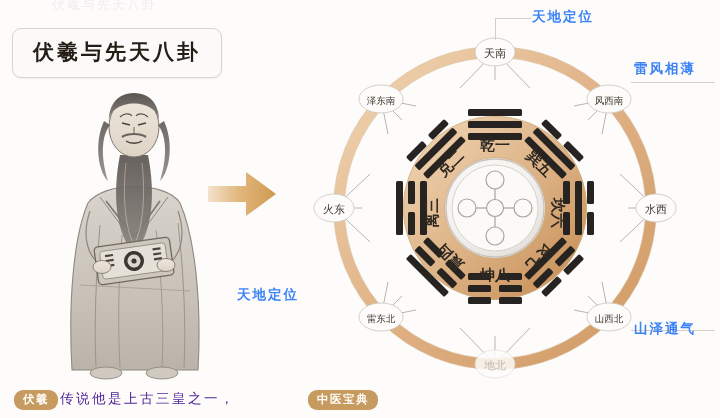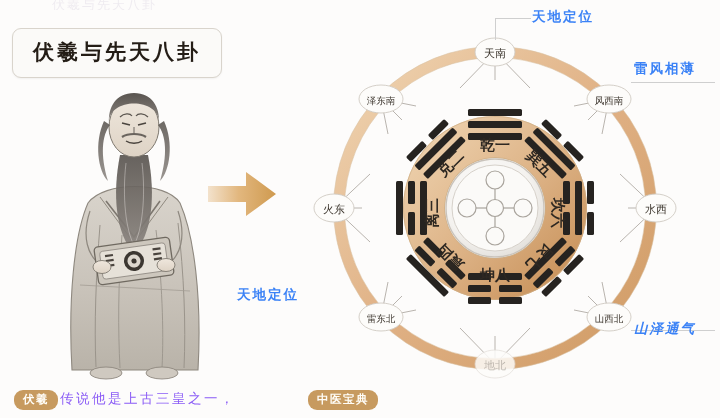--- a/index.html
+++ b/index.html
@@ -44,39 +44,39 @@
 
   
   .anno{
     position:absolute;font-size:13.5px;font-weight:bold;color:#3b82f6;
     letter-spacing:2px;white-space:nowrap;
     font-family:"DejaVu Serif","Liberation Serif",serif;
   }
   .anno.a-top{left:532px;top:8px;}
   .anno.a-right{left:634px;top:60px;}
   .anno.a-left{left:237px;top:286px;}
-  .anno.a-br{left:634px;top:320px;font-style:italic;}
+  .anno.a-br{left:634px;top:320px;}
 
   
   .lead{position:absolute;background:#cfcfcf;}
 
   
   .caption{
     position:absolute;left:0;bottom:4px;width:720px;height:26px;
   }
   .badge{
     position:absolute;display:inline-block;
     padding:2px 9px 3px 9px;border-radius:9px;
     background:#c79a5f;color:#fffdf8;
     font-size:11.5px;font-weight:bold;letter-spacing:1.5px;
     font-family:"DejaVu Serif","Liberation Serif",serif;
     white-space:nowrap;
   }
   .cap-text{
-    position:absolute;font-size:13.5px;color:#8b5cf6;letter-spacing:2.5px;
+    position:absolute;font-size:13.5px;color:#4c1d95;letter-spacing:2.5px;
     white-space:nowrap;
     font-family:"DejaVu Serif","Liberation Serif",serif;
   }
   .b1{left:14px;top:2px;}
   .c1{left:60px;top:2px;}
   .b2{left:308px;top:2px;}
   .c2{left:392px;top:2px;}
 
   
   .watermark{

